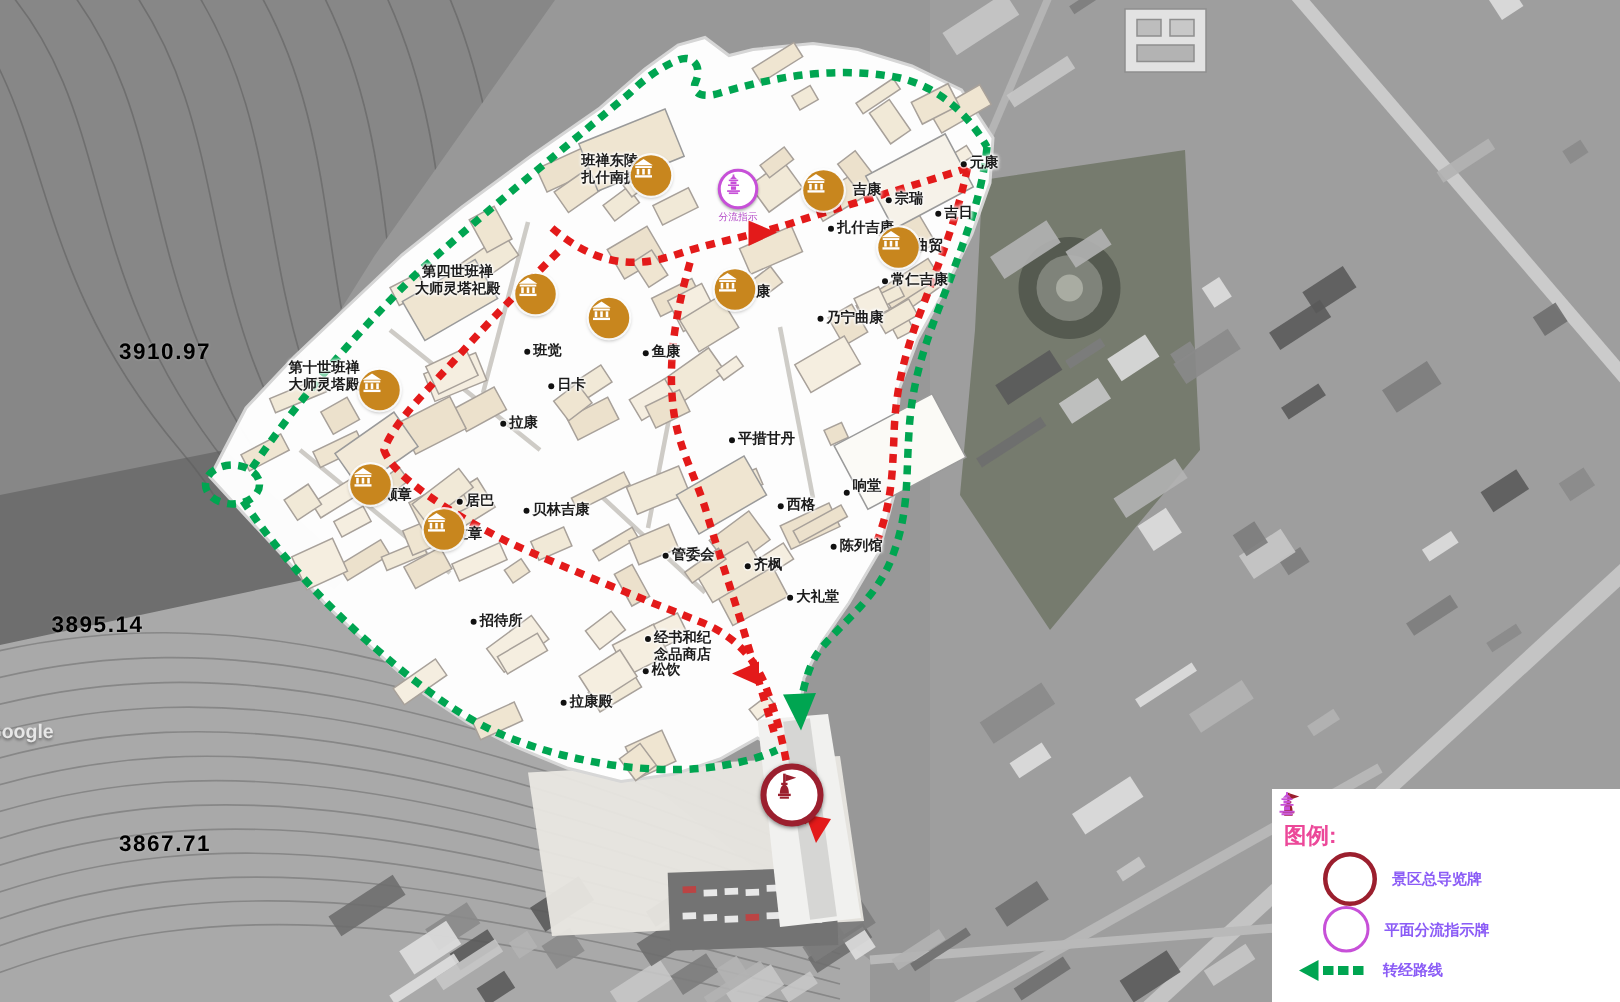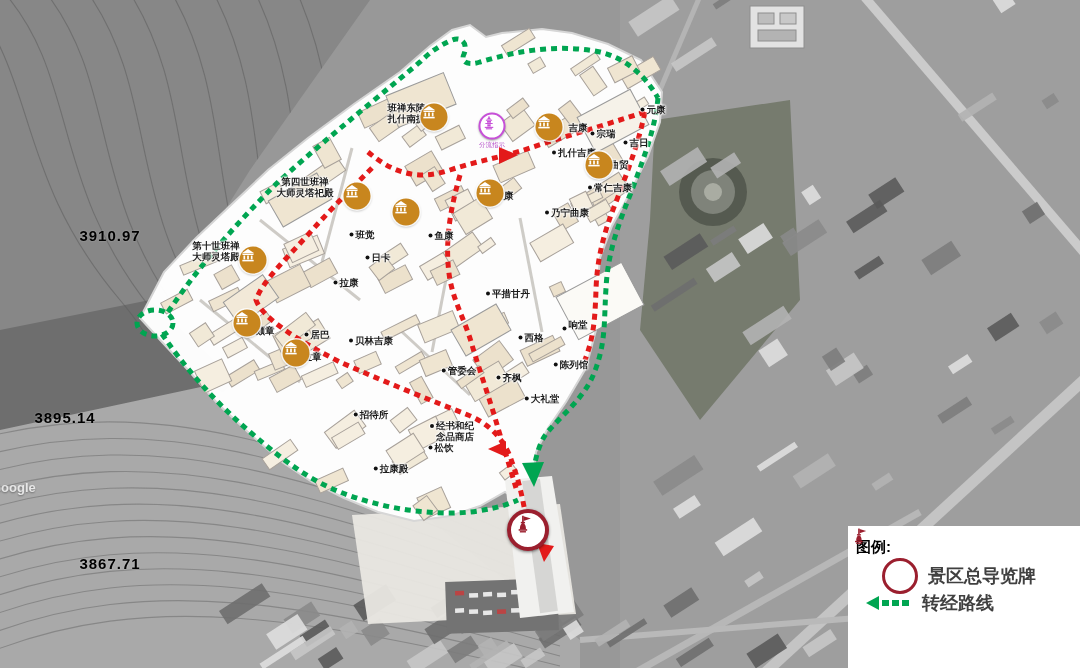--- a/index.html
+++ b/index.html
@@ -20,28 +20,28 @@
   
   .mk{position:absolute;transform:translate(-50%,-50%);border-radius:50%;display:flex;align-items:center;justify-content:center;}
   .mk-area{width:27px;height:27px;background:var(--area-sign);box-shadow:0 0 0 1.5px rgba(255,255,255,.85),0 1px 3px rgba(0,0,0,.45);}
   .mk-main{width:34px;height:34px;background:#fff;border:4px solid var(--main-sign);box-shadow:0 1px 3px rgba(0,0,0,.5);}
   .mk-split{width:23px;height:23px;background:#fff;border:2px solid var(--split-sign);box-shadow:0 1px 2px rgba(0,0,0,.35);}
   .mk svg{display:block;}
   .split-cap{position:absolute;top:26px;left:50%;transform:translateX(-50%);font-size:6.5px;color:#b44cc8;
              white-space:nowrap;text-shadow:0 0 2px #fff;}
   
   #legend{position:absolute;left:848px;top:526px;width:232px;height:142px;background:#fff;padding:4px 0 0 6px;box-sizing:border-box;}
-  .lg-title{font-size:15px;font-weight:700;color:#000000;margin:8px 0 2px 2px;}
+  .lg-title{font-size:15px;font-weight:700;color:#ec4899;margin:18px 0 2px 2px;}
   .lg-row{display:flex;align-items:center;gap:10px;margin:3px 0 3px 28px;height:31px;}
   .lg-row.route{height:18px;margin-left:12px;}
   .lg-badge{flex:0 0 auto;border-radius:50%;display:flex;align-items:center;justify-content:center;}
   .lg-badge.b-main{width:30px;height:30px;background:#fff;border:3.5px solid var(--main-sign);}
   .lg-badge.b-area{width:31px;height:31px;background:var(--area-sign);}
   .lg-badge.b-split{width:27px;height:27px;background:#fff;border:2.5px solid var(--split-sign);}
-  .lg-label{font-size:18px;font-weight:600;color:#404040;white-space:nowrap;}
+  .lg-label{font-size:10px;font-weight:600;color:#8b5cf6;white-space:nowrap;}
   .lg-line{display:flex;align-items:center;width:46px;flex:0 0 auto;}
   .lg-arrow{width:0;height:0;border-top:7px solid transparent;border-bottom:7px solid transparent;border-right:13px solid #000;}
   .lg-dash{width:7px;height:6px;margin-left:3px;flex:0 0 auto;}
 </style>
 </head>
 <body>
 
 <div class="stage">
 
   <svg id="map-svg" width="1080" height="668" viewBox="0 0 1080 668">
@@ -390,21 +390,21 @@
       <div class="map-label" style="left: 575px; top: 325px; align-items: flex-end;"><span class="dot"></span><span>响堂</span></div>
       <div class="map-label" style="left: 531px; top: 338px;"><span class="dot"></span><span>西格</span></div>
       <div class="map-label" style="left: 317px; top: 335px;"><span class="dot"></span><span>居巴</span></div>
       <div class="map-label" style="left: 371px; top: 341px;"><span class="dot"></span><span>贝林吉康</span></div>
       <div class="map-label" style="left: 265px; top: 331px; justify-content: flex-end;"><span>颇章</span></div>
       <div class="map-label" style="left: 312px; top: 357px;"><span>拉章</span></div>
       <div class="map-label" style="left: 437px; top: 371px; padding-left: 44px;"><span class="dot"></span><span>管委会</span></div>
       <div class="map-label" style="left: 509px; top: 378px;"><span class="dot"></span><span>齐枫</span></div>
       <div class="map-label" style="left: 571px; top: 365px; justify-content: center;"><span class="dot"></span><span>陈列馆</span></div>
       <div class="map-label" style="left: 542px; top: 399px;"><span class="dot"></span><span>大礼堂</span></div>
-      <div class="map-label" style="left: 331px; top: 415px; margin-left: 40px;"><span class="dot"></span><span>招待所</span></div>
+      <div class="map-label" style="left: 331px; top: 415px;"><span class="dot"></span><span>招待所</span></div>
       <div class="map-label" style="left: 452px; top: 432px;"><span class="dot"></span><span>经书和纪
 念品商店</span></div>
       <div class="map-label" style="left: 441px; top: 448px;"><span class="dot"></span><span>松饮</span></div>
       <div class="map-label" style="left: 391px; top: 469px;"><span class="dot"></span><span>拉康殿</span></div>
     </div>
 
   <div id="icons-layer">
       <div class="mk mk-area" style="left: 434px; top: 117px;">
         <svg width="17" height="17" viewBox="0 0 24 24">
           <use href="#glyph-building" fill="#fff"></use>
@@ -469,20 +469,28 @@
     <div class="lg-title">图例:</div>
     <div id="lg-rows">
         <div class="lg-row">
           <div class="lg-badge b-main">
             <svg width="22" height="22" viewBox="0 0 26 26">
               <use href="#glyph-stupa-flag" fill="#9b1f2e"></use>
             </svg>
           </div>
           <span class="lg-label">景区总导览牌</span>
         </div>
+        <div class="lg-row">
+          <div class="lg-badge b-split">
+            <svg width="20" height="20" viewBox="0 0 24 24">
+              <use href="#glyph-pagoda" fill="#c750d8"></use>
+            </svg>
+          </div>
+          <span class="lg-label">平面分流指示牌</span>
+        </div>
         <div class="lg-row route">
           <div class="lg-line">
             <span class="lg-arrow" style="border-right-color: rgb(0, 165, 81);"></span>
             <span class="lg-dash" style="background: rgb(0, 165, 81);"></span>
             <span class="lg-dash" style="background: rgb(0, 165, 81);"></span>
             <span class="lg-dash" style="background: rgb(0, 165, 81);"></span>
           </div>
           <span class="lg-label">转经路线</span>
         </div>
       </div>

